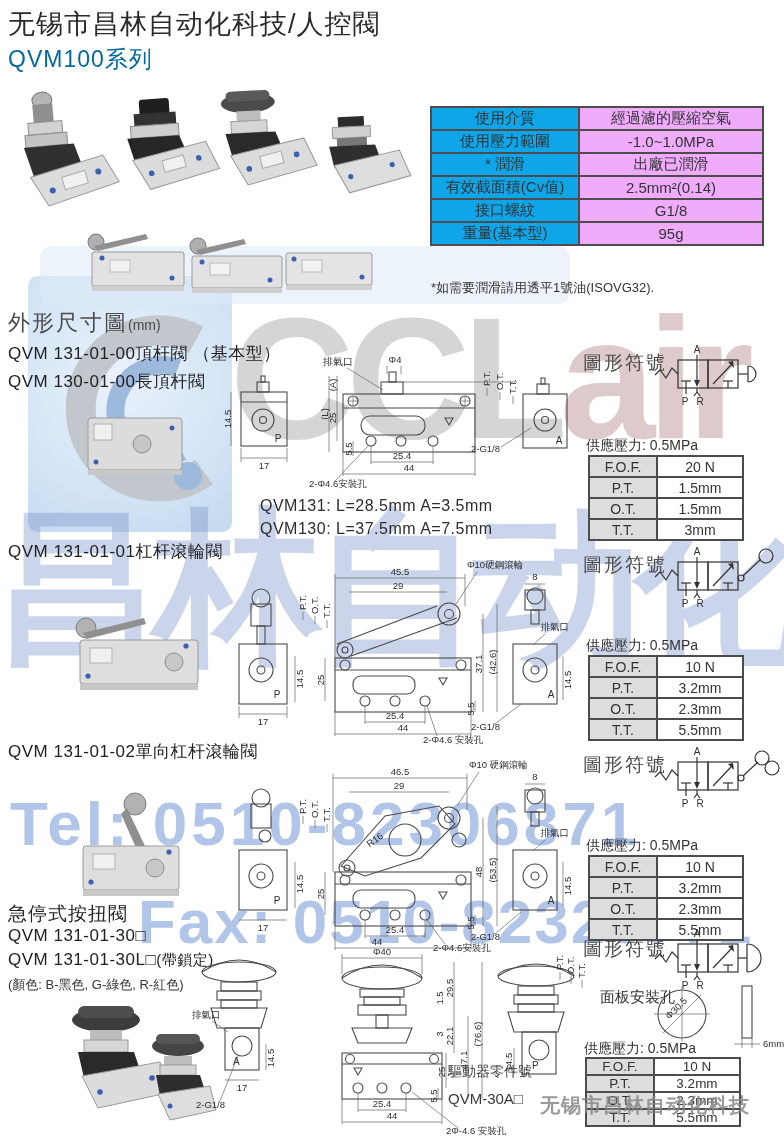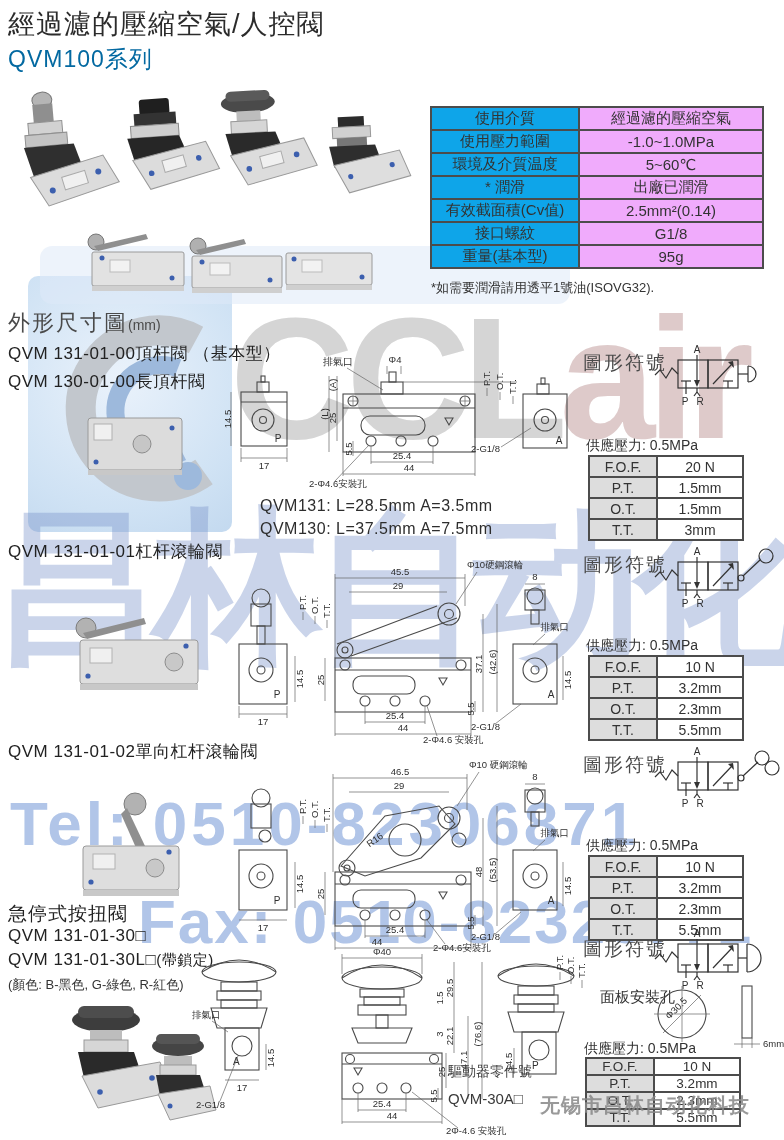--- a/index.html
+++ b/index.html
@@ -51,21 +51,21 @@
     <path d="M150,92 A46,46 0 1 0 154,176" stroke="#9db9dc" stroke-width="18" fill="none"></path>
     <circle cx="160" cy="200" r="14" fill="#9db9dc"></circle>
   </svg>
 </div>
 <div class="wm wm-wash"></div>
 <div class="wm wm-ccl"><span>CCL</span><span class="air">air</span></div>
 <div class="wm wm-zh">昌林自动化</div>
 <div class="wm wm-tel">Tel: 0510-82306871</div>
 <div class="wm wm-fax">Fax: 0510-82326771</div>
 
-<div class="ct title">經過濾的壓縮空氣/人控閥</div>
+<div class="ct title">无锡市昌林自动化科技/人控閥</div>
 <div class="ct series">QVM100系列</div>
 
 <svg class="ct" style="left:16px;top:84px;transform:rotate(-5deg)" width="105" height="125">
   <ellipse cx="30" cy="14" rx="10" ry="8" fill="#b5b5b5" stroke="#777"></ellipse>
   <rect x="20" y="18" width="20" height="18" fill="#8f8f8f"></rect>
   <rect x="14" y="36" width="34" height="12" fill="#d2d2d2" stroke="#909090"></rect>
   <rect x="10" y="48" width="42" height="12" fill="#c4c4c4" stroke="#909090"></rect>
   <polygon points="8,60 58,60 66,88 16,92" fill="#2f2f2f"></polygon>
   <polygon points="12,90 86,74 100,102 28,120" fill="#dcdcdc" stroke="#999"></polygon>
   <rect x="44" y="90" width="24" height="13" fill="#f0f0f0" stroke="#aaa" transform="rotate(-12 56 96)"></rect>
@@ -130,24 +130,20 @@
 
 <table class="ct spec">
   <tbody>
       <tr>
         <td class="k">使用介質</td>
         <td class="v">經過濾的壓縮空氣</td>
       </tr>
   <tr>
         <td class="k">使用壓力範圍</td>
         <td class="v">-1.0~1.0MPa</td>
-      </tr>
-  <tr>
-        <td class="k">環境及介質温度</td>
-        <td class="v">5~60℃</td>
       </tr>
   <tr>
         <td class="k">* 潤滑</td>
         <td class="v">出廠已潤滑</td>
       </tr>
   <tr>
         <td class="k">有效截面積(Cv值)</td>
         <td class="v">2.5mm²(0.14)</td>
       </tr>
   <tr>

